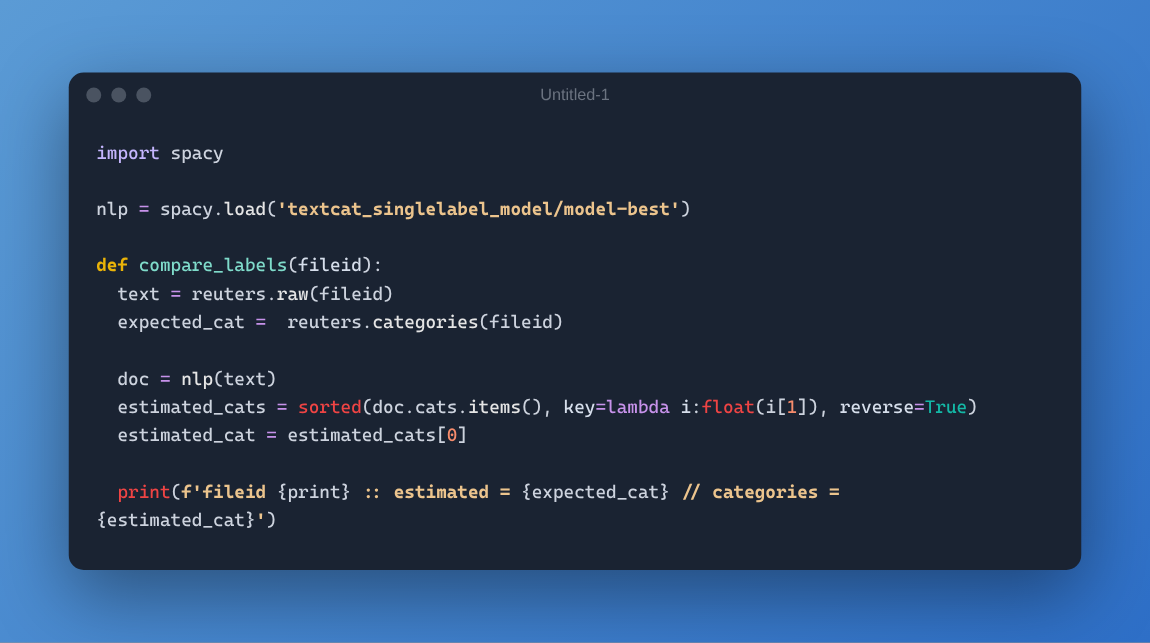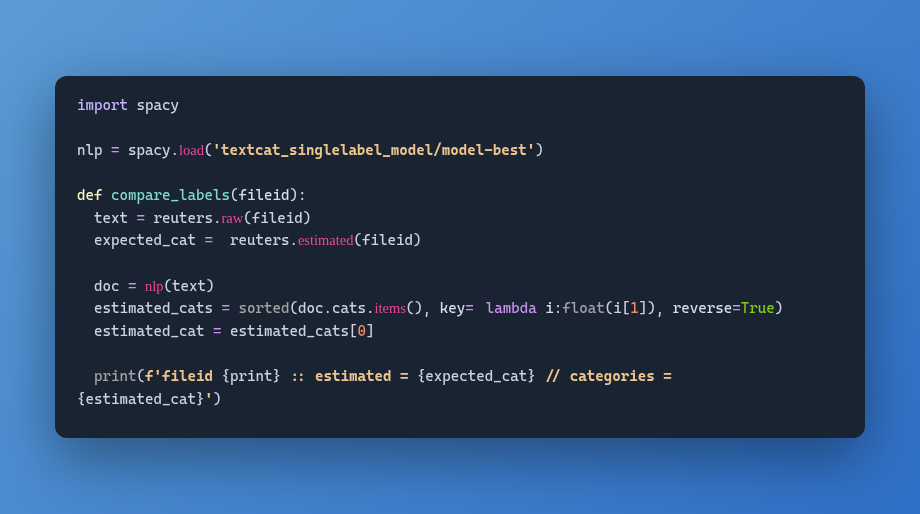--- a/index.html
+++ b/index.html
@@ -51,43 +51,51 @@
       pointer-events: none;
     }
     .code {
       padding: 18px 22px 28px 22px;
       font-size: 14.5px;
       line-height: 1.56;
       white-space: pre;
       color: #cdd3de;
     }
     .kw-import { color: #c4b5fd; }
-    .kw-def { color: #fef9c3; }
-    .kw-lambda { color: #c792ea; margin-left: 12px; }
-    .kw-true { color: #84cc16; }
+    .kw-def { color: #eab308; font-weight: bold; }
+    .kw-lambda { color: #c792ea; }
+    .kw-true { color: #14b8a6; }
     .fn-name { color: #7fdbca; }
-    .fn-call { color: #ec4899; font-family: Liberation Serif, serif; }
-    .builtin { color: #a3a3a3; }
+    .fn-call { color: #e5e5e5; }
+    .builtin { color: #ef4444; }
     .str { color: #ecc48d; font-weight: bold; }
     .num { color: #f78c6c; }
     .param { color: #d6deeb; }
     .op { color: #c792ea; }
     .default { color: #cdd3de; }
   </style>
 </head>
 <body>
 
 <div class="window">
+  <div class="titlebar">
+    <div class="traffic-lights">
+      <div class="circle"></div>
+      <div class="circle"></div>
+      <div class="circle"></div>
+    </div>
+    <div class="title">Untitled-1</div>
+  </div>
   <div class="code"><span class="kw-import">import</span><span class="default"> spacy</span>
 
 <span class="default">nlp </span><span class="op">=</span><span class="default"> spacy</span><span class="default">.</span><span class="fn-call">load</span><span class="default">(</span><span class="str">'textcat_singlelabel_model/model-best'</span><span class="default">)</span>
 
 <span class="kw-def">def</span><span> </span><span class="fn-name">compare_labels</span><span class="default">(</span><span class="param">fileid</span><span class="default">):</span>
 <span class="default">  text </span><span class="op">=</span><span class="default"> reuters</span><span class="default">.</span><span class="fn-call">raw</span><span class="default">(fileid)</span>
-<span class="default">  expected_cat </span><span class="op">=</span><span class="default">  reuters</span><span class="default">.</span><span class="fn-call">estimated</span><span class="default">(fileid)</span>
+<span class="default">  expected_cat </span><span class="op">=</span><span class="default">  reuters</span><span class="default">.</span><span class="fn-call">categories</span><span class="default">(fileid)</span>
 
 <span class="default">  doc </span><span class="op">=</span><span> </span><span class="fn-call">nlp</span><span class="default">(text)</span>
 <span class="default">  estimated_cats </span><span class="op">=</span><span> </span><span class="builtin">sorted</span><span class="default">(doc</span><span class="default">.</span><span class="default">cats</span><span class="default">.</span><span class="fn-call">items</span><span class="default">(), </span><span class="param">key</span><span class="op">=</span><span class="kw-lambda">lambda</span><span> </span><span class="param">i</span><span class="default">:</span><span class="builtin">float</span><span class="default">(i[</span><span class="num">1</span><span class="default">]), </span><span class="param">reverse</span><span class="op">=</span><span class="kw-true">True</span><span class="default">)</span>
 <span class="default">  estimated_cat </span><span class="op">=</span><span class="default"> estimated_cats[</span><span class="num">0</span><span class="default">]</span>
 
 <span>  </span><span class="builtin">print</span><span class="default">(</span><span class="str">f'fileid </span><span class="default">{print}</span><span class="str"> :: estimated = </span><span class="default">{expected_cat}</span><span class="str"> // categories = </span>
 <span class="default">{estimated_cat}</span><span class="str">'</span><span class="default">)</span></div>
 </div>
 
 </body></html>

